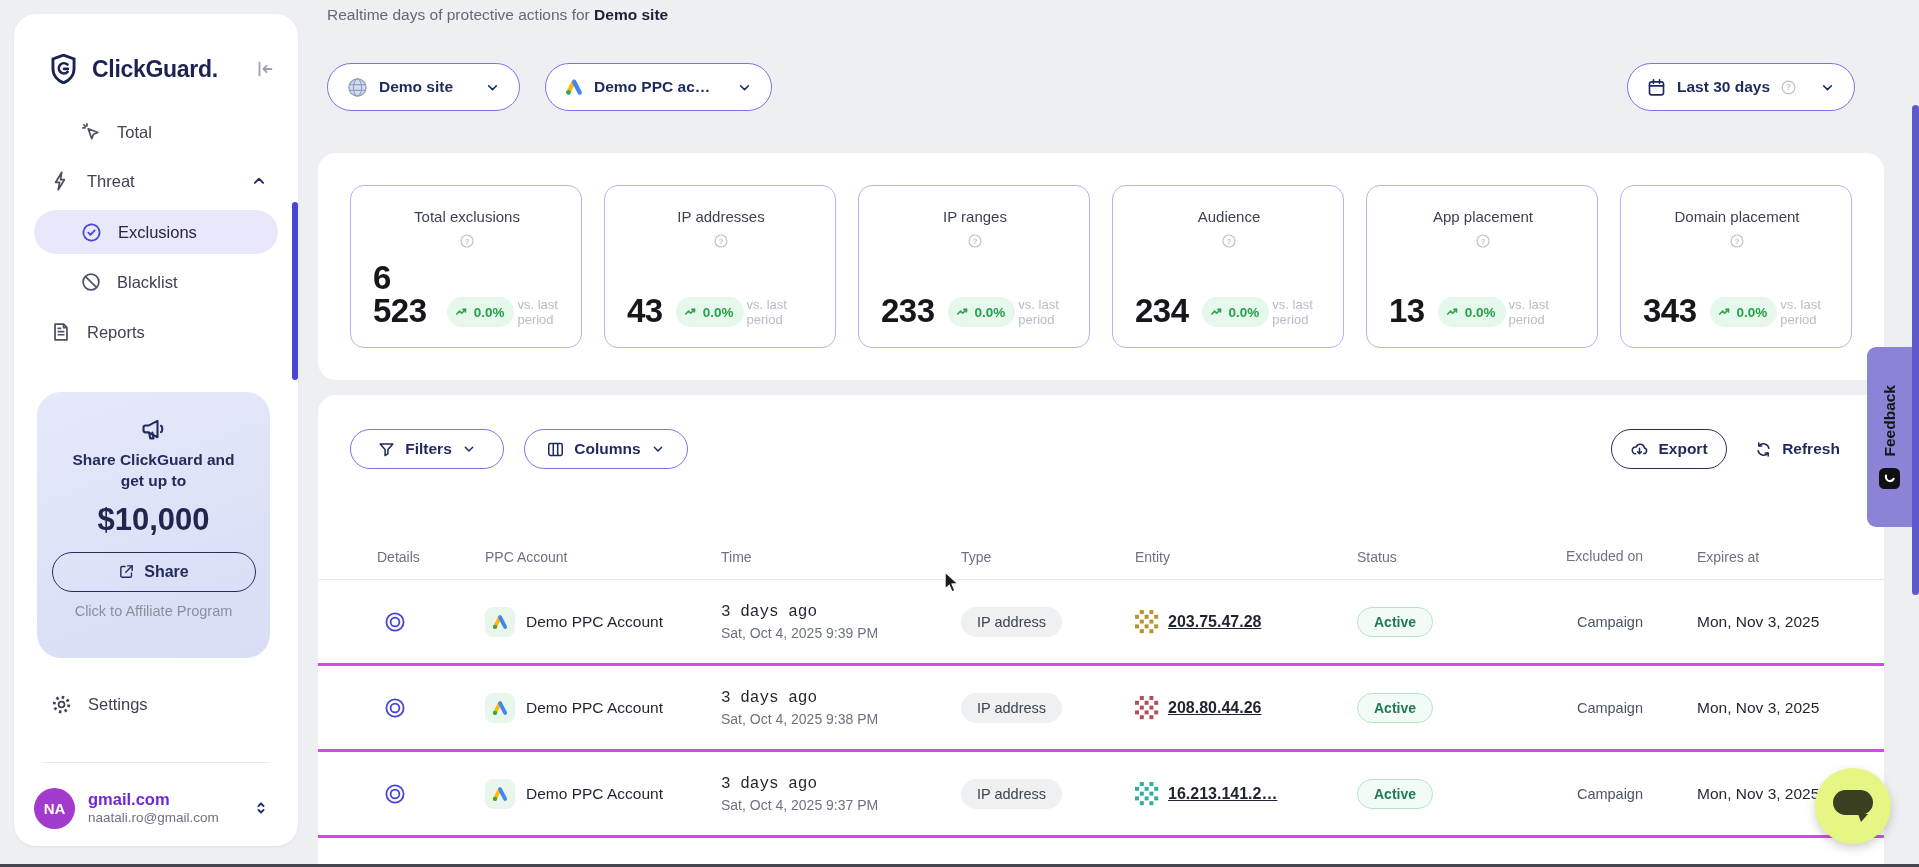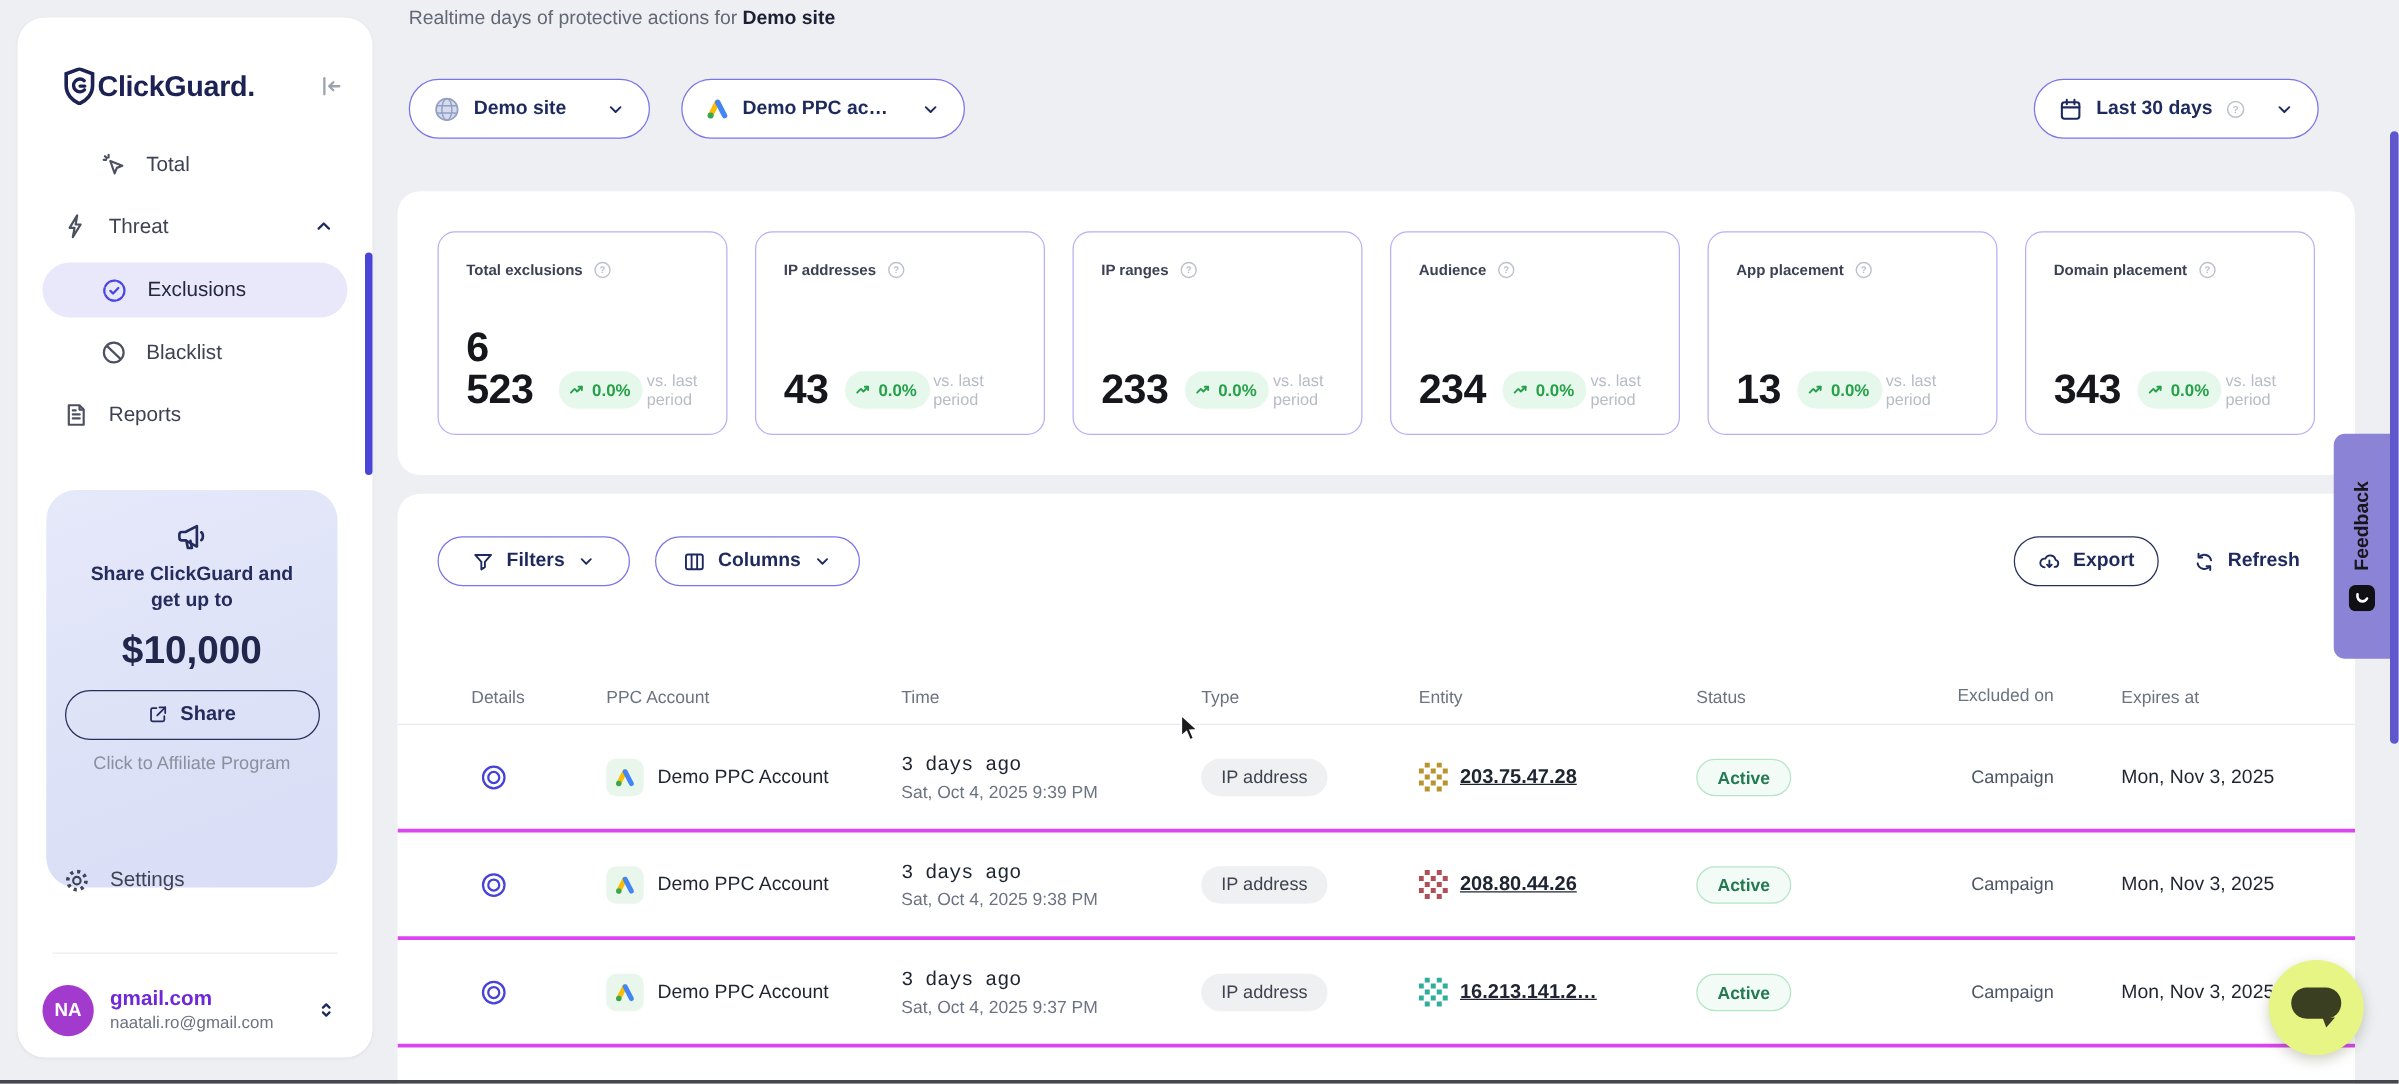--- a/index.html
+++ b/index.html
@@ -7,37 +7,37 @@
   body { font-family:"Liberation Sans", sans-serif; background:#edeff2; overflow:hidden; }
   .page { position:relative; width:1919px; height:867px; overflow:hidden; }
 
   svg { display:block; }
   .ic { flex:none; }
 
   
   .sidebar { position:absolute; left:14px; top:14px; width:284px; height:832px;
              background:#fff; border-radius:22px; box-shadow:0 1px 3px rgba(20,20,60,.05); }
   .logo-row { position:absolute; top:40px; left:36px; right:22px; display:flex; align-items:center; }
-  .logo-text { font-size:23px; font-weight:800; color:#1d2254; letter-spacing:-.3px; margin-left:1px; }
+  .logo-text { font-size:23px; font-weight:800; color:#1d2254; letter-spacing:-.3px; margin-left:15px; }
   .collapse-btn { margin-left:auto; color:#9ca3af; cursor:pointer; }
 
   .nav { position:absolute; top:96px; left:0; right:0; }
   .nav-item { display:flex; align-items:center; height:44px; padding-left:36px; gap:15px;
               font-size:16.5px; color:#3d4354; font-weight:500; cursor:pointer; }
   .nav-item.indent { padding-left:66px; }
   .nav-item .spacer { margin-left:auto; margin-right:30px; }
   .nav-pill { margin:7px 20px 0 20px; height:44px; border-radius:999px; background:#e9e8fb;
               display:flex; align-items:center; padding-left:46px; gap:15px;
               font-size:16.5px; color:#23283d; font-weight:500; cursor:pointer; }
   .mt5{margin-top:5px;} .mt6{margin-top:6px;}
 
   .side-scrollthumb { position:absolute; right:0; top:188px; width:6px; height:178px;
                       background:#4a45d6; border-radius:3px; }
 
-  .promo { position:absolute; top:378px; left:23px; right:28px; height:318px; border-radius:24px;
+  .promo { position:absolute; top:378px; left:23px; right:28px; height:266px; border-radius:24px;
            background:linear-gradient(160deg,#e6e9fa 0%, #dde1f7 60%, #d9ddf6 100%);
            text-align:center; color:#1e2a5e; }
   .promo-ic { margin:24px auto 6px; width:28px; }
   .promo-title { font-size:15.5px; font-weight:600; line-height:1.35; padding:0 22px; color:#232c5c; }
   .promo-amount { font-size:31px; font-weight:700; margin-top:10px; color:#20264c; }
   .promo-share { margin:14px auto 0; width:204px; height:40px; border:1.5px solid #273059; border-radius:999px;
                  background:transparent; display:flex; align-items:center; justify-content:center; gap:9px;
                  font-size:16px; font-weight:600; color:#232c5c; cursor:pointer; }
   .promo-affil { margin-top:11px; font-size:14.5px; color:#8a8f9c; cursor:pointer; }
 
@@ -61,21 +61,21 @@
           display:flex; align-items:center; gap:10px; padding:0 18px; font-size:15.5px; font-weight:600; color:#1e2a5e; cursor:pointer; }
   .pill-site { left:327px; width:193px; }
   .pill-account { left:545px; width:227px; }
   .pill-date { left:1627px; width:228px; }
 
   
   .panel-stats { position:absolute; left:318px; top:153px; width:1566px; height:227px; background:#fff; border-radius:18px;
                  display:flex; align-items:center; gap:22px; padding:0 32px; }
   .stat-card { flex:1; height:163px; border:1.5px solid #b6b1f4; border-radius:14px; padding:22px 20px 20px 22px;
                display:flex; flex-direction:column; justify-content:space-between; background:#fff; }
-  .stat-title { display:flex; align-items:center; gap:8px; font-size:12px; font-weight:700; color:#3c4254; }
+  .stat-title { display:flex; align-items:center; gap:8px; font-size:15px; font-weight:400; color:#3c4254;flex-direction:column; }
   .stat-bottom { display:flex; align-items:flex-end; gap:13px; }
   .stat-value { font-size:33px; font-weight:700; color:#15171c; letter-spacing:-.5px; line-height:1; }
   .stat-right { display:flex; flex-direction:row; gap:3px; }
   .delta-badge { display:inline-flex; align-items:center; gap:5px; background:#e6f7ec; color:#27a04a;
                  border-radius:999px; padding:3px 10px 3px 8px; font-size:13.5px; font-weight:600; width:max-content; }
   .stat-caption { font-size:13px; color:#b7bcc5; }
 
   
   .panel-table { position:absolute; left:318px; top:395px; width:1566px; height:480px; background:#fff;
                  border-radius:18px 18px 0 0; overflow:hidden; }

